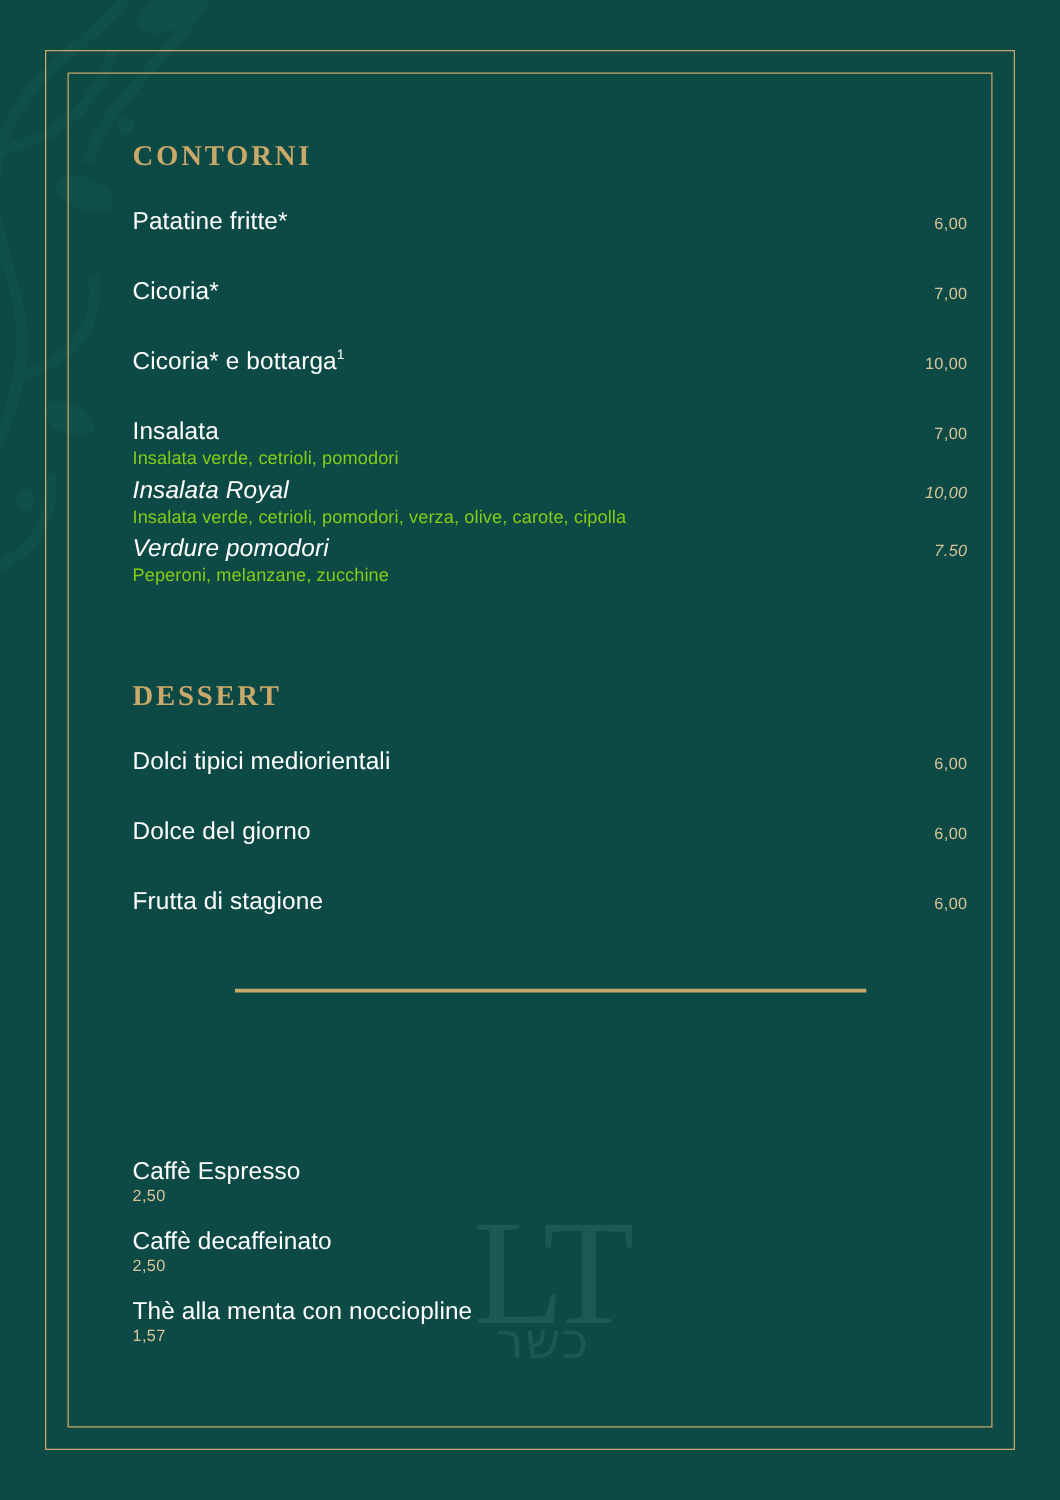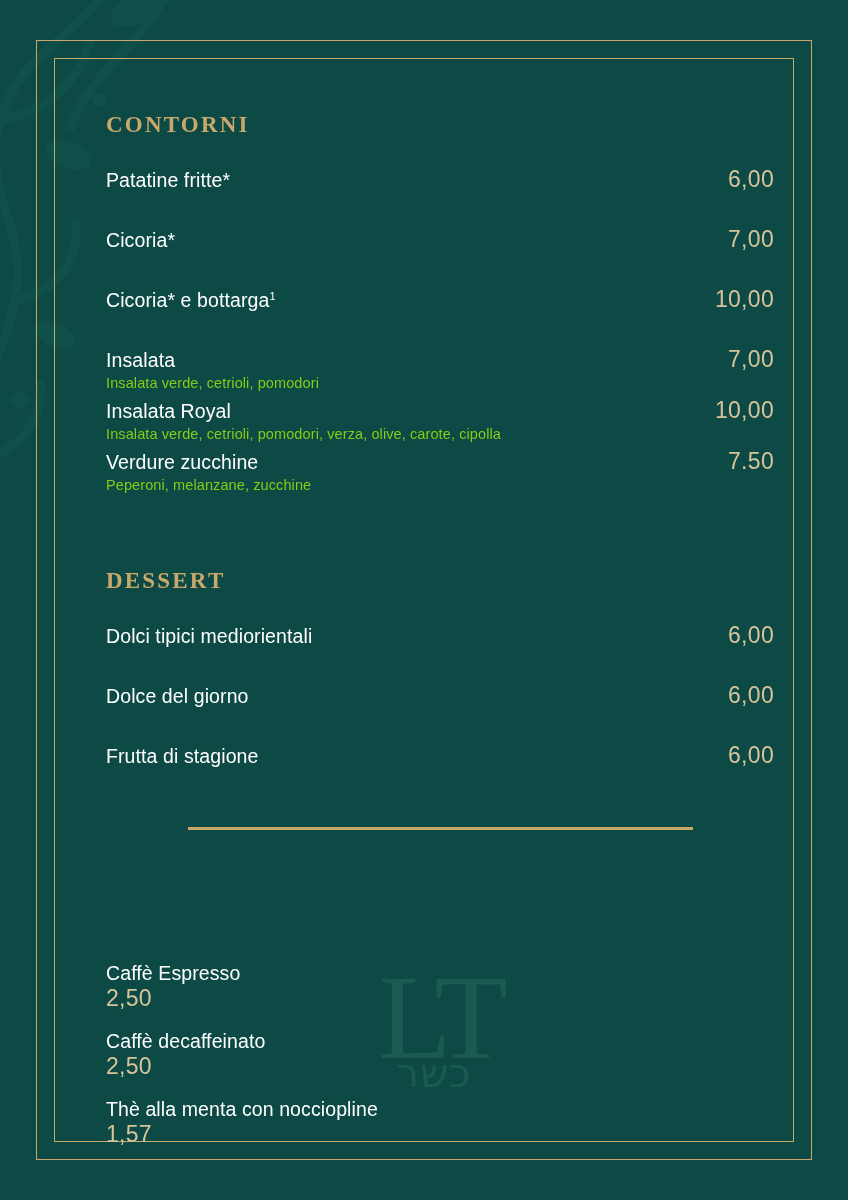--- a/index.html
+++ b/index.html
@@ -79,40 +79,40 @@
   .item-name {
     color: #ffffff;
     font-size: 19.5px;
     font-weight: 400;
     letter-spacing: 0.1px;
     white-space: nowrap;
   }
 
   .item-price {
     color: #d8c49a;
-    font-size: 23px;
+    font-size: 13px;
     letter-spacing: 0.3px;
     white-space: nowrap;
   }
 
   .sup {
     font-size: 11px;
     vertical-align: super;
     color: #ffffff;
   }
 
   .desc {
     color: #84cc16;
     font-size: 14.5px;
     letter-spacing: 0.1px;
     margin-top: 2px;
   }
 
   .spaced { margin-top: 33px; }
-  .tight  { margin-top: 6px; }
+  .tight  { margin-top: 6px; font-style: italic; }
 
   .divider {
     width: 505px;
     height: 3px;
     background: #c9a86a;
     margin: 58px auto 0 auto;
   }
 
   
   .logo {
@@ -205,21 +205,21 @@
       </div>
       <div class="desc">Insalata verde, cetrioli, pomodori</div>
 
       <div class="row tight">
         <span class="item-name">Insalata Royal</span>
         <span class="item-price">10,00</span>
       </div>
       <div class="desc">Insalata verde, cetrioli, pomodori, verza, olive, carote, cipolla</div>
 
       <div class="row tight">
-        <span class="item-name">Verdure zucchine</span>
+        <span class="item-name">Verdure pomodori</span>
         <span class="item-price">7.50</span>
       </div>
       <div class="desc">Peperoni, melanzane, zucchine</div>
 
     </div>
 
     <h2 class="section-title" style="margin-top:75px;">DESSERT</h2>
 
     <div class="menu-list">
 

